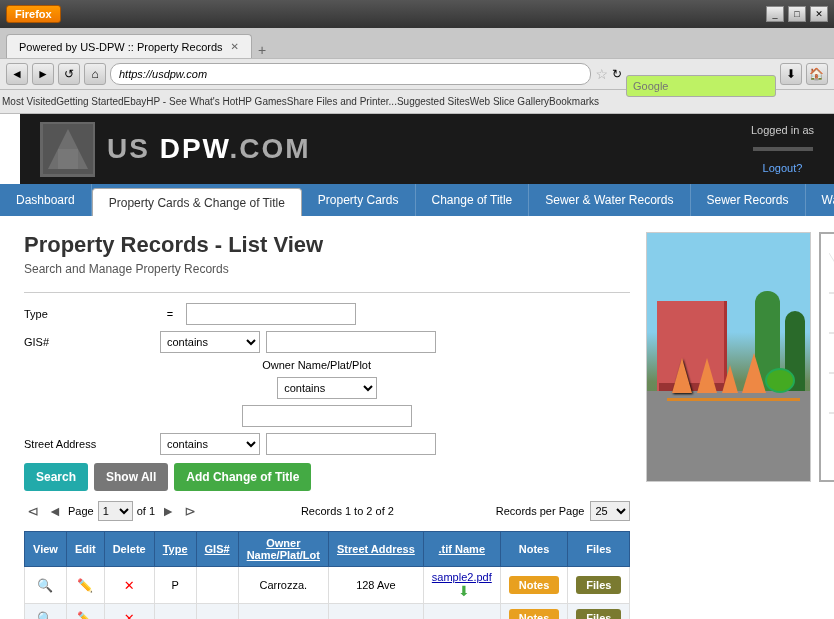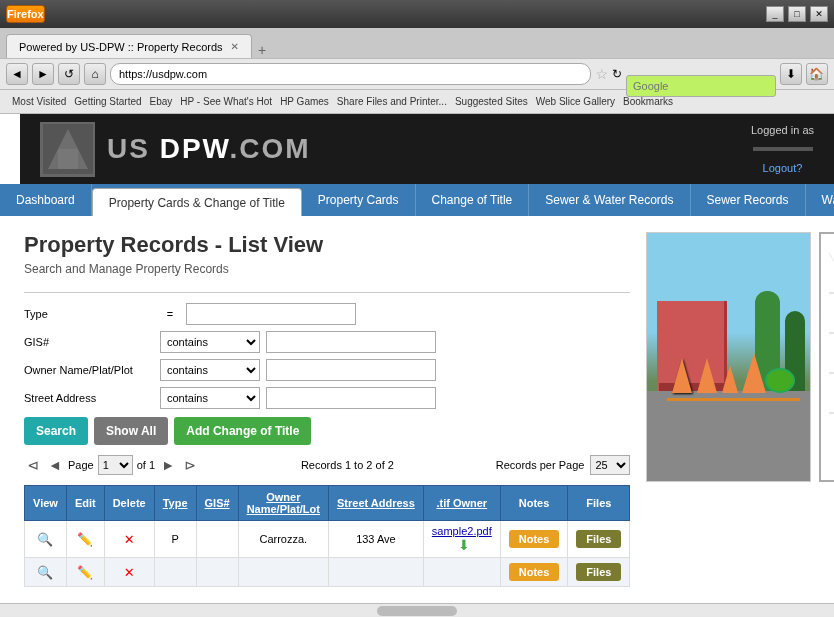--- a/index.html
+++ b/index.html
@@ -2,36 +2,36 @@
 <html><head>
   <meta charset="utf-8">
   <style>
     * { margin: 0; padding: 0; box-sizing: border-box; }
     body { font-family: Arial, sans-serif; font-size: 12px; background: #fff; width: 834px; overflow-x: hidden; }
 
     
     .browser-chrome { background: #ddd; }
     .title-bar { background: linear-gradient(to bottom, #555, #333); display: flex; align-items: center; justify-content: space-between; padding: 4px 6px; height: 28px; }
     .title-bar-left { display: flex; align-items: center; gap: 6px; }
-    .firefox-btn { background: linear-gradient(to bottom, #f90, #e70); border: 1px solid #a50; border-radius: 3px; color: white; font-size: 11px; font-weight: bold; padding: 2px 0; cursor: pointer; }
+    .firefox-btn { background: linear-gradient(to bottom, #f90, #e70); border: 1px solid #a50; border-radius: 3px; color: white; font-size: 11px; font-weight: bold; padding: 2px 8px; cursor: pointer; }
     .window-controls { display: flex; gap: 4px; }
     .win-btn { width: 18px; height: 16px; border: 1px solid #888; background: linear-gradient(to bottom, #eee, #bbb); cursor: pointer; font-size: 9px; display: flex; align-items: center; justify-content: center; }
 
     .tab-bar { background: #c8c8c8; display: flex; align-items: flex-end; padding: 4px 6px 0; height: 30px; }
     .browser-tab { background: #f0f0f0; border: 1px solid #aaa; border-bottom: none; border-radius: 4px 4px 0 0; padding: 3px 12px; font-size: 11px; display: flex; align-items: center; gap: 8px; height: 24px; }
     .browser-tab .tab-close { color: #666; font-size: 10px; cursor: pointer; }
     .new-tab-btn { background: none; border: none; font-size: 14px; cursor: pointer; color: #666; padding: 0 6px; }
 
     .address-bar { background: #e8e8e8; display: flex; align-items: center; padding: 4px 6px; gap: 4px; height: 32px; border-top: 1px solid #bbb; border-bottom: 1px solid #bbb; }
     .nav-btn { width: 22px; height: 22px; background: linear-gradient(to bottom, #eee, #ccc); border: 1px solid #aaa; border-radius: 3px; cursor: pointer; display: flex; align-items: center; justify-content: center; font-size: 12px; }
-    .url-bar { flex: 1; border: 1px solid #aaa; border-radius: 10px; padding: 2px 8px; font-size: 11px; background: white; height: 22px; }
+    .url-bar { flex: 1; border: 1px solid #aaa; border-radius: 10px; padding: 2px 8px; font-size: 11px; background: white; height: 22px; font-style: italic; }
     .search-bar { width: 150px; border: 1px solid #aaa; border-radius: 3px; padding: 2px 6px; font-size: 11px; background: #bef264; height: 22px; margin-top: 23px; }
     .star-btn { font-size: 14px; color: #aaa; cursor: pointer; }
 
-    .bookmarks-bar { background: #e8e8e8; border-bottom: 1px solid #bbb; padding: 2px 12px; display: flex; align-items: center; gap: 8px; height: 24px; overflow: hidden; }
+    .bookmarks-bar { background: #e8e8e8; border-bottom: 1px solid #bbb; padding: 2px 2px; display: flex; align-items: center; height: 24px; overflow: hidden; }
     .bookmark-item { font-size: 10px; color: #333; cursor: pointer; white-space: nowrap; display: flex; align-items: center; gap: 2px; }
 
     
     .page { background: #fff; }
     
     
     .site-header { background: #1a1a1a; display: flex; align-items: center; justify-content: space-between; padding: 10px 20px; height: 70px; margin-left: 20px; }
     .site-logo { color: white; }
     .site-logo .logo-main { font-size: 28px; font-weight: bold; letter-spacing: 2px; }
     .site-logo .logo-main span { color: #ccc; }
@@ -210,21 +210,21 @@
           <div style="display:flex; align-items:center; gap:6px; margin-bottom:6px;">
             <span style="width:130px; font-size:11px;">GIS#</span>
             <select class="form-select">
               <option>contains</option>
               <option>equals</option>
               <option>starts with</option>
             </select>
             <input type="text" class="form-input" style="width: 170px;">
           </div>
 
-          <div style="display:flex; align-items:center; gap:6px; margin-bottom:6px;">
+          <div style="display:flex; align-items:center; gap:6px; margin-bottom:6px;flex-direction:column;">
             <span style="width:130px; font-size:11px;">Owner Name/Plat/Plot</span>
             <select class="form-select">
               <option>contains</option>
               <option>equals</option>
               <option>starts with</option>
             </select>
             <input type="text" class="form-input" style="width: 170px;">
           </div>
 
           <div style="display:flex; align-items:center; gap:6px; margin-bottom:6px;">
@@ -270,40 +270,40 @@
         <table class="data-table">
           <thead>
             <tr>
               <th>View</th>
               <th>Edit</th>
               <th>Delete</th>
               <th><a>Type</a></th>
               <th><a>GIS#</a></th>
               <th><a>Owner<br>Name/Plat/Lot</a></th>
               <th><a>Street Address</a></th>
-              <th><a>.tif Owner</a></th>
+              <th><a>.tif Name</a></th>
               <th>Notes</th>
               <th>Files</th>
             </tr>
           </thead>
           <tbody>
             <tr>
               <td>
                 <span class="icon-btn">🔍</span>
               </td>
               <td>
                 <span class="icon-btn" style="color:#55a;">✏️</span>
               </td>
               <td>
                 <span class="icon-btn" style="color:red;">✕</span>
               </td>
               <td>P</td>
               <td></td>
               <td>Carrozza.</td>
-              <td>133 Ave</td>
+              <td>128 Ave</td>
               <td>
                 <a class="pdf-link">sample2.pdf</a>
                 <span class="download-icon" style="margin-left:4px;">⬇</span>
               </td>
               <td>
                 <button class="notes-btn">Notes</button>
               </td>
               <td>
                 <button class="files-btn">Files</button>
               </td>

